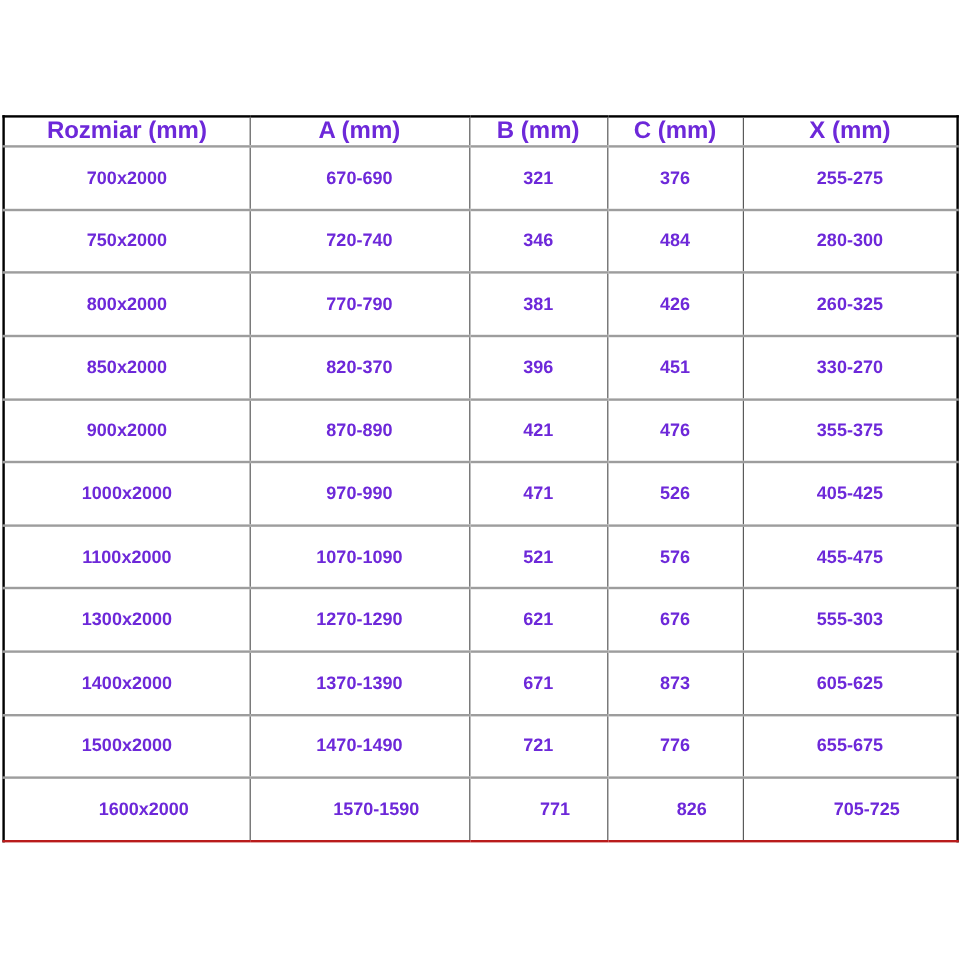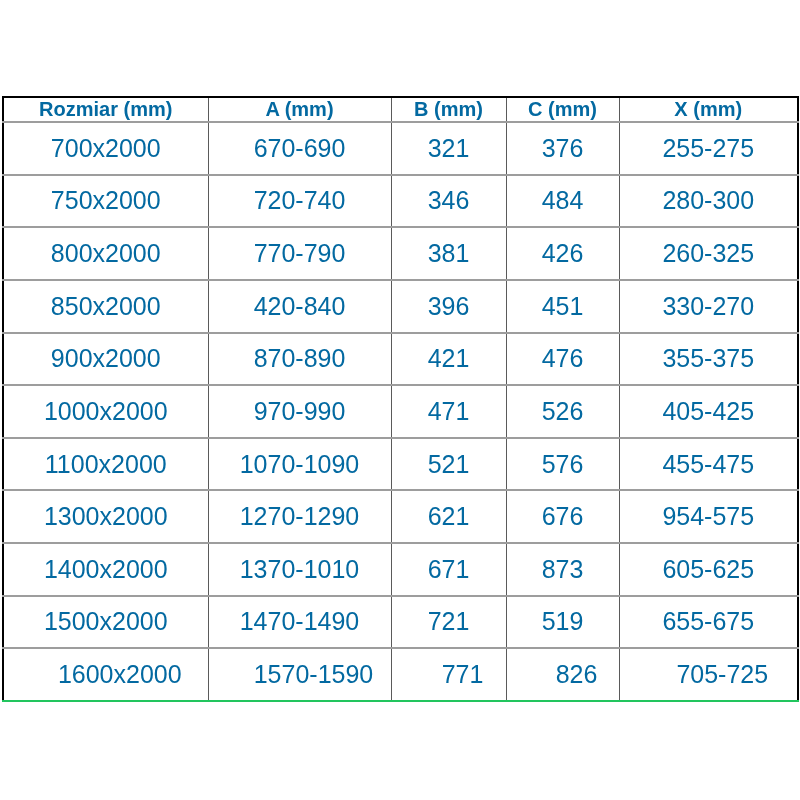--- a/index.html
+++ b/index.html
@@ -6,21 +6,21 @@
     margin: 0;
     padding: 0;
     background: #ffffff;
   }
   .page {
     position: relative;
     width: 800px;
     height: 736px;
     background: #ffffff;
     font-family: "Liberation Sans", sans-serif;
-    color: #0369a1;
+    color: #6d28d9;
     overflow: hidden;
   }
   table.spec-table {
     position: absolute;
     left: 2px;
     top: 96px;
     width: 795px;
     height: 606px;
     border-collapse: collapse;
     table-layout: fixed;
@@ -41,26 +41,26 @@
     border-top: 2px solid #9d9d9d;
     border-bottom: 2px solid #9d9d9d;
     white-space: nowrap;
     overflow: hidden;
   }
   .spec-table th {
     font-size: 20px;
     font-weight: bold;
   }
   .spec-table td {
-    font-size: 25px;
-    font-weight: normal;
+    font-size: 15px;
+    font-weight: bold;
   }
   
   .spec-table thead th { border-top: 2px solid #000000; }
-  .spec-table tbody tr:last-child td { border-bottom: 2px solid #22c55e; padding-left: 28px; }
+  .spec-table tbody tr:last-child td { border-bottom: 2px solid #b91c1c; padding-left: 28px; }
   .spec-table th:first-child,
   .spec-table td:first-child { border-left: 2px solid #000000; }
   .spec-table th:last-child,
   .spec-table td:last-child { border-right: 2px solid #000000; }
 </style>
 </head>
 <body>
 
 <div class="page">
   <table class="spec-table">
@@ -97,21 +97,21 @@
         </tr>
         <tr>
           <td>800x2000</td>
           <td>770-790</td>
           <td>381</td>
           <td>426</td>
           <td>260-325</td>
         </tr>
         <tr>
           <td>850x2000</td>
-          <td>420-840</td>
+          <td>820-370</td>
           <td>396</td>
           <td>451</td>
           <td>330-270</td>
         </tr>
         <tr>
           <td>900x2000</td>
           <td>870-890</td>
           <td>421</td>
           <td>476</td>
           <td>355-375</td>
@@ -128,34 +128,34 @@
           <td>1070-1090</td>
           <td>521</td>
           <td>576</td>
           <td>455-475</td>
         </tr>
         <tr>
           <td>1300x2000</td>
           <td>1270-1290</td>
           <td>621</td>
           <td>676</td>
-          <td>954-575</td>
+          <td>555-303</td>
         </tr>
         <tr>
           <td>1400x2000</td>
-          <td>1370-1010</td>
+          <td>1370-1390</td>
           <td>671</td>
           <td>873</td>
           <td>605-625</td>
         </tr>
         <tr>
           <td>1500x2000</td>
           <td>1470-1490</td>
           <td>721</td>
-          <td>519</td>
+          <td>776</td>
           <td>655-675</td>
         </tr>
         <tr>
           <td>1600x2000</td>
           <td>1570-1590</td>
           <td>771</td>
           <td>826</td>
           <td>705-725</td>
         </tr>
       </tbody>

